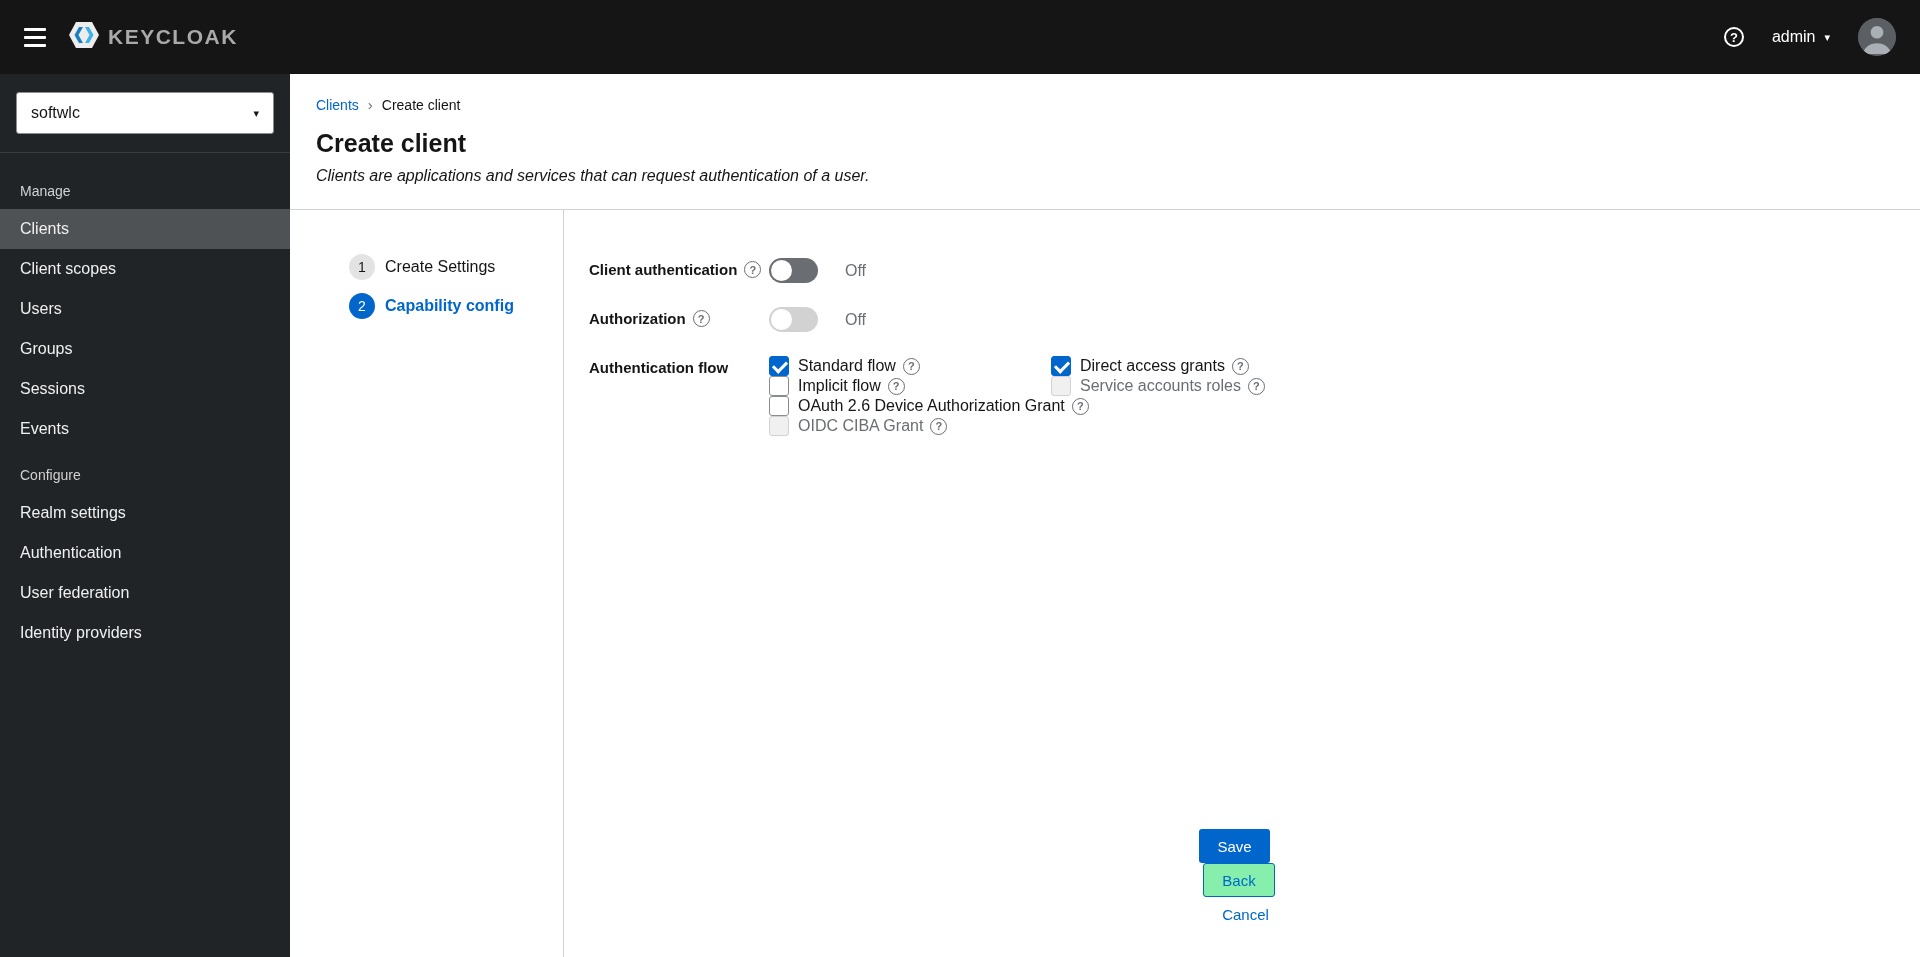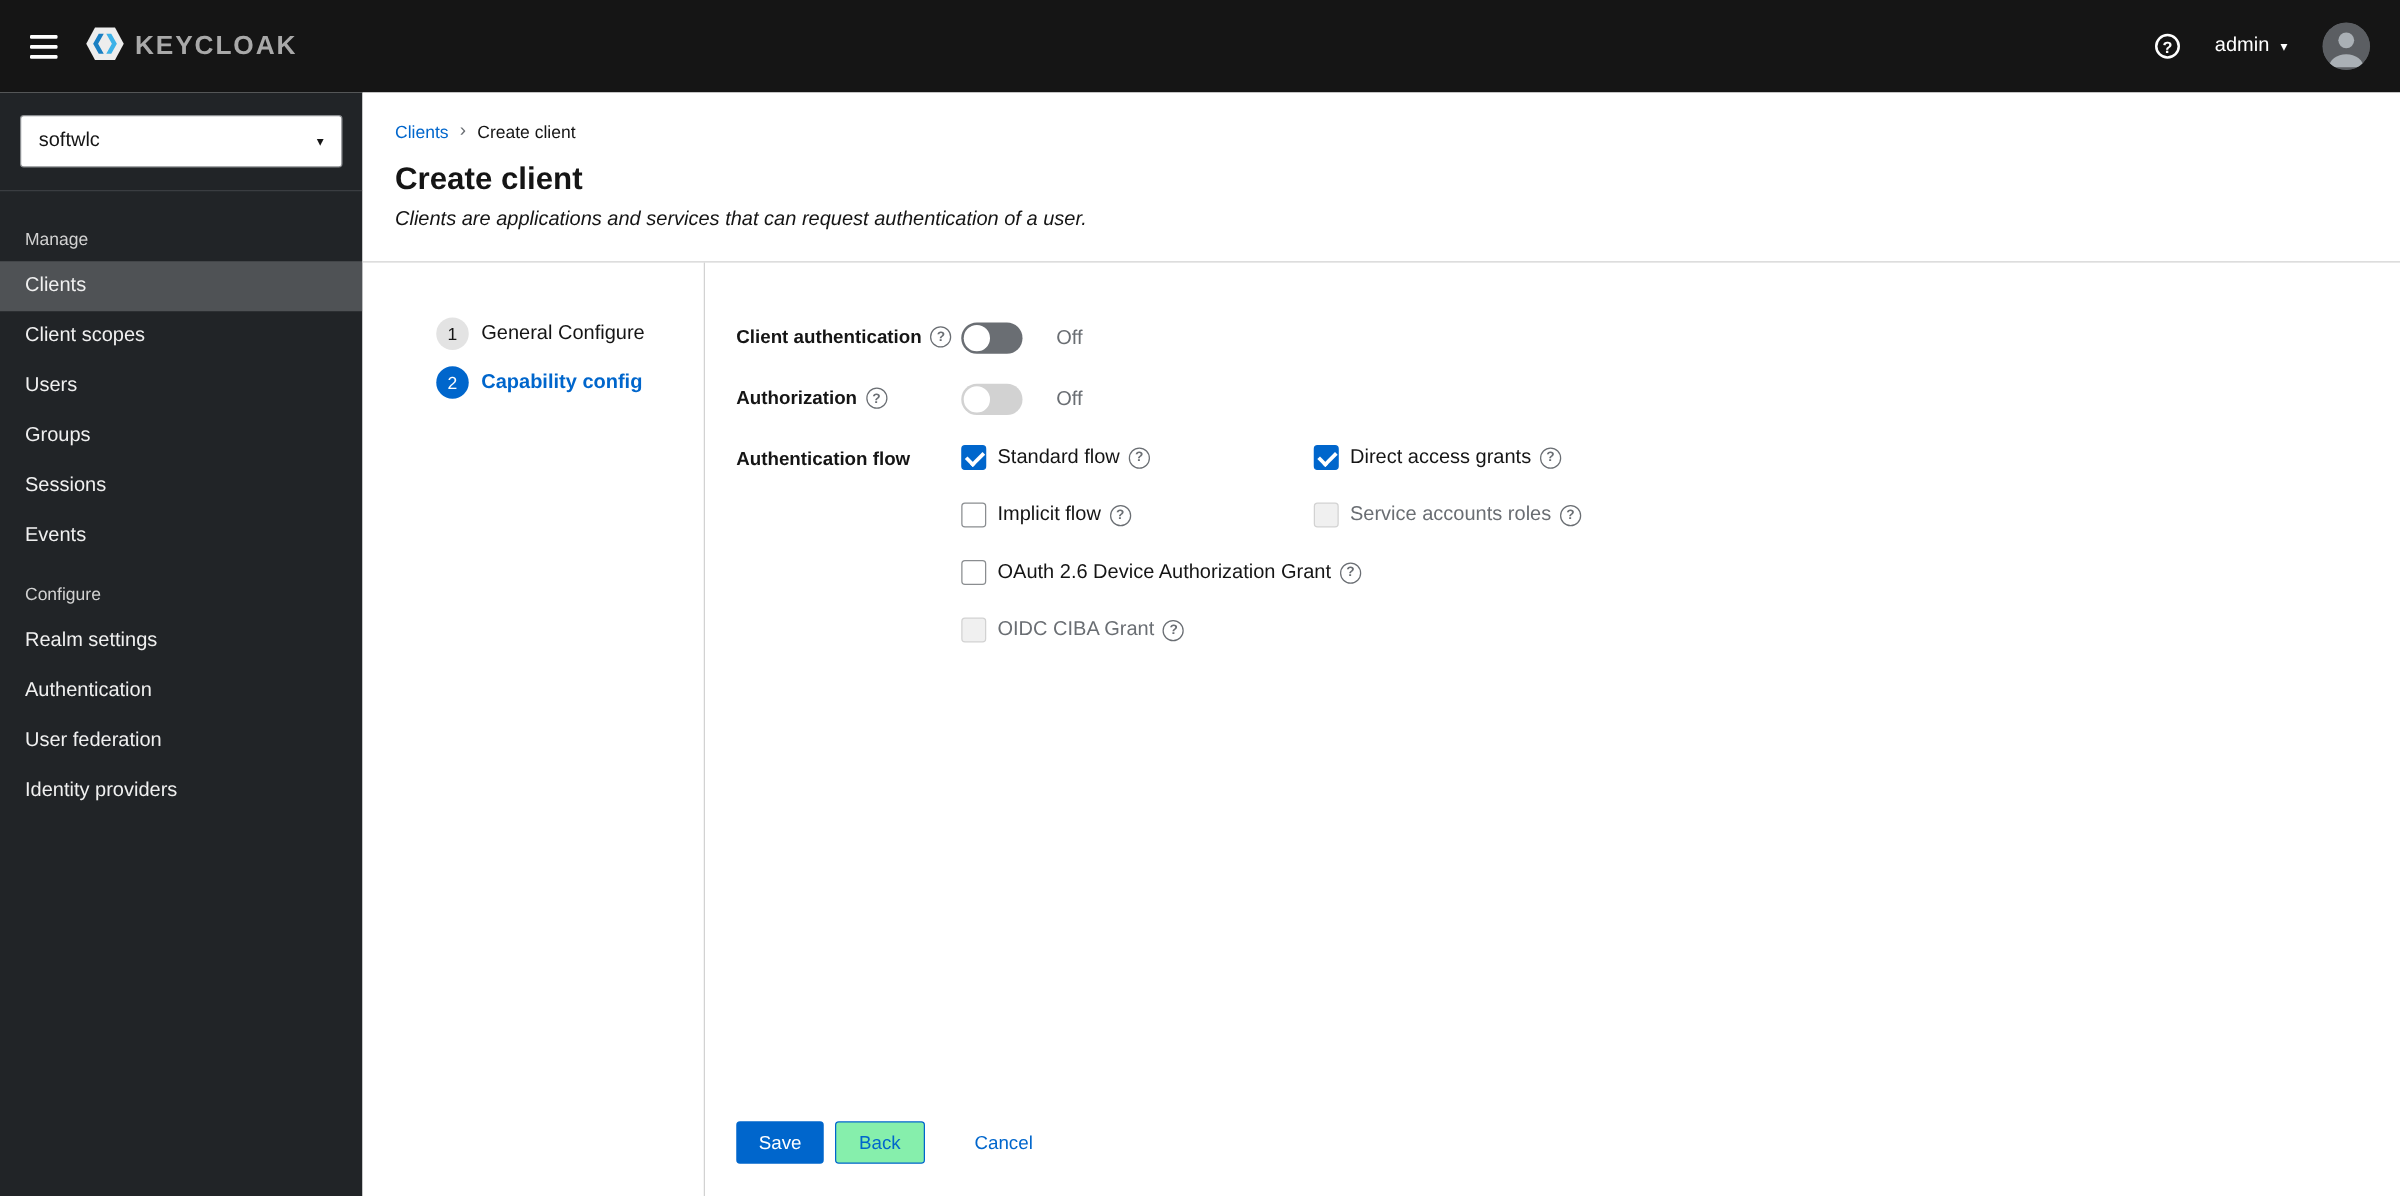--- a/index.html
+++ b/index.html
@@ -59,32 +59,32 @@
   .form-label { width: 180px; flex: none; font-size: 15px; font-weight: 700; display: flex; align-items: center; padding-top: 3px; }
   .help { display: inline-flex; width: 17px; height: 17px; border: 1px solid #6a6e73; border-radius: 50%;
     color: #6a6e73; font-size: 11px; font-weight: 700; align-items: center; justify-content: center;
     margin-left: 7px; cursor: pointer; flex: none; }
   .switch-wrap { display: flex; align-items: center; gap: 27px; }
   .switch { width: 49px; height: 25px; border-radius: 13px; background: #6a6e73; position: relative; cursor: pointer; flex: none; }
   .switch .knob { position: absolute; left: 2px; top: 2px; width: 21px; height: 21px; border-radius: 50%; background: #fff; }
   .switch.disabled { background: #d2d2d2; cursor: default; }
   .switch-state { font-size: 16px; color: #6a6e73; }
 
-  .flow-grid { display: grid; grid-template-columns: 282px 1fr; row-gap: 26px; align-items: start; }
+  .flow-grid { display: grid; grid-template-columns: 282px 1fr; align-items: start; }
   .flow-option { display: flex; align-items: center; }
   .cb { width: 20px; height: 20px; border: 1px solid #8a8d90; border-radius: 3px; background: #fff;
     position: relative; flex: none; cursor: pointer; }
   .cb.checked { background: #0066cc; border-color: #0066cc; }
   .cb.checked::after { content: ''; position: absolute; left: 3px; top: 4px; width: 11px; height: 6px;
     border-left: 3px solid #fff; border-bottom: 3px solid #fff; transform: rotate(-45deg); }
   .cb.disabled { background: #f0f0f0; border-color: #d2d2d2; cursor: default; }
   .flow-option .opt-label { font-size: 16px; margin-left: 9px; white-space: nowrap; }
   .flow-option.disabled .opt-label { color: #6a6e73; }
 
-  .footer { margin-top: auto; display: flex; align-items: center; }
+  .footer { margin-top: auto; display: flex; align-items: center; flex-direction: column; }
   .btn { height: 34px; font-size: 15px; border-radius: 3px; padding: 0 18px; cursor: pointer;
     display: inline-flex; align-items: center; justify-content: center; font-family: inherit; }
   .btn-primary { background: #0066cc; color: #fff; border: none; }
   .btn-secondary { background: #86efac; color: #0066cc; border: 1px solid #0066cc; margin-left: 9px; }
   .btn-link { background: transparent; color: #0066cc; border: none; margin-left: 22px; }
 </style>
 </head>
 <body>
 
 <div class="page">
@@ -154,21 +154,21 @@
           <span class="crumb-current">Create client</span>
         </div>
         <div class="page-title">Create client</div>
         <div class="page-desc">Clients are applications and services that can request authentication of a user.</div>
       </div>
 
       <div class="wizard-body">
         <div class="wizard-nav">
             <div class="step">
               <span class="step-num">1</span>
-              <span class="step-label">General Configure</span>
+              <span class="step-label">Create Settings</span>
             </div>
             <div class="step current">
               <span class="step-num">2</span>
               <span class="step-label">Capability config</span>
             </div>
           </div>
 
         <div class="form-pane">
 
           <div class="form-row">

